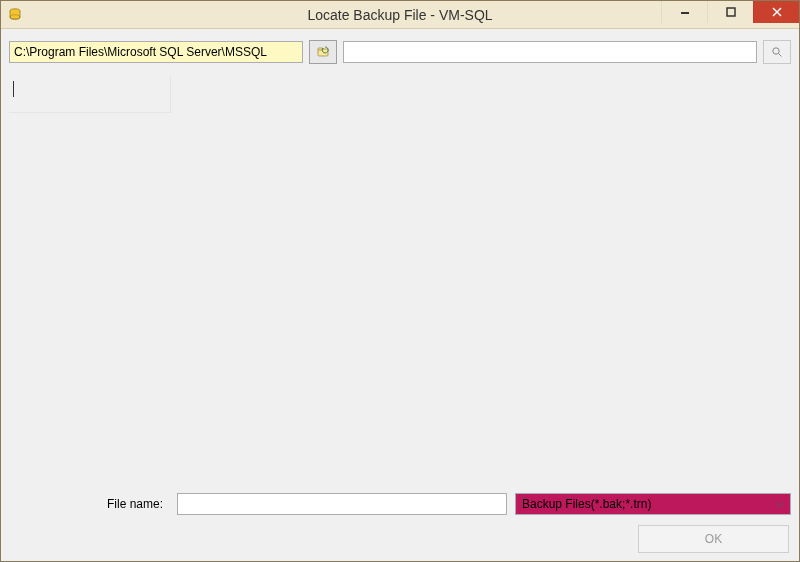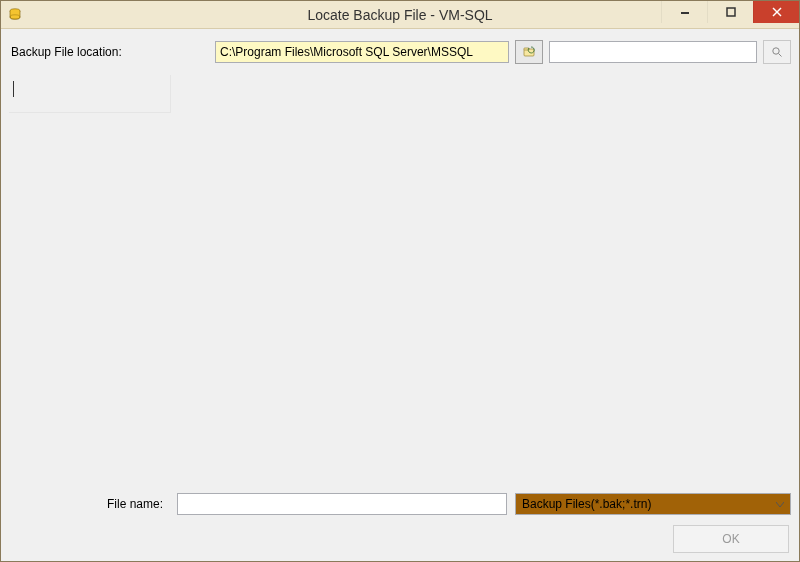--- a/index.html
+++ b/index.html
@@ -150,40 +150,40 @@
     background: #fff;
     padding: 2px 4px;
     font-family: inherit;
     font-size: 12px;
   }
   .filter-select {
     width: 276px;
     height: 22px;
     position: relative;
     border: 1px solid #abadb3;
-    background: #a16207;
+    background: #be185d;
     display: flex;
     align-items: center;
     padding: 0 20px 0 6px;
     font-size: 12px;
     color: #000;
   }
   .filter-select .chev {
     position: absolute;
     right: 6px; top: 50%;
     transform: translateY(-50%);
   }
   .row-buttons {
     display: flex;
     justify-content: flex-end;
     gap: 12px;
     padding-right: 2px;
   }
   .dlg-btn {
-    width: 116px; height: 28px;
+    width: 151px; height: 28px;
     background: #f1f1f1;
     border: 1px solid #adadad;
     font-family: inherit;
     font-size: 12px;
     color: #000;
     display:flex;align-items:center;justify-content:center;
   }
   .dlg-btn.disabled {
     color: #9a9a9a;
     background: #f3f3f3;
@@ -220,21 +220,20 @@
           <line x1="1" y1="1" x2="9" y2="9" stroke="#fff" stroke-width="1.4"></line>
           <line x1="9" y1="1" x2="1" y2="9" stroke="#fff" stroke-width="1.4"></line>
         </svg>
       </div>
     </div>
   </div>
 
   <div class="client">
 
     <div class="row-top">
-      <div class="lbl-loc">Backup File location:</div>
       <input class="path-input" type="text" value="C:\Program Files\Microsoft SQL Server\MSSQL" style="">
       <button class="small-btn">
         <svg width="12" height="12" viewBox="0 0 12 12">
           <rect x="1" y="3" width="10" height="7" rx="1" fill="#f7e7a1" stroke="#9a8530" stroke-width="0.7"></rect>
           <rect x="1" y="2" width="5" height="2" rx="0.5" fill="#f7e7a1" stroke="#9a8530" stroke-width="0.7"></rect>
           <path d="M8 1 a3 3 0 1 1 -2 1" fill="none" stroke="#2d6b2d" stroke-width="0.8"></path>
         </svg>
       </button>
       <input class="search-input" type="text" value="" style="">
       <button class="small-btn" style="background:#f0f0f0;border-color:#c8c8c8;">

